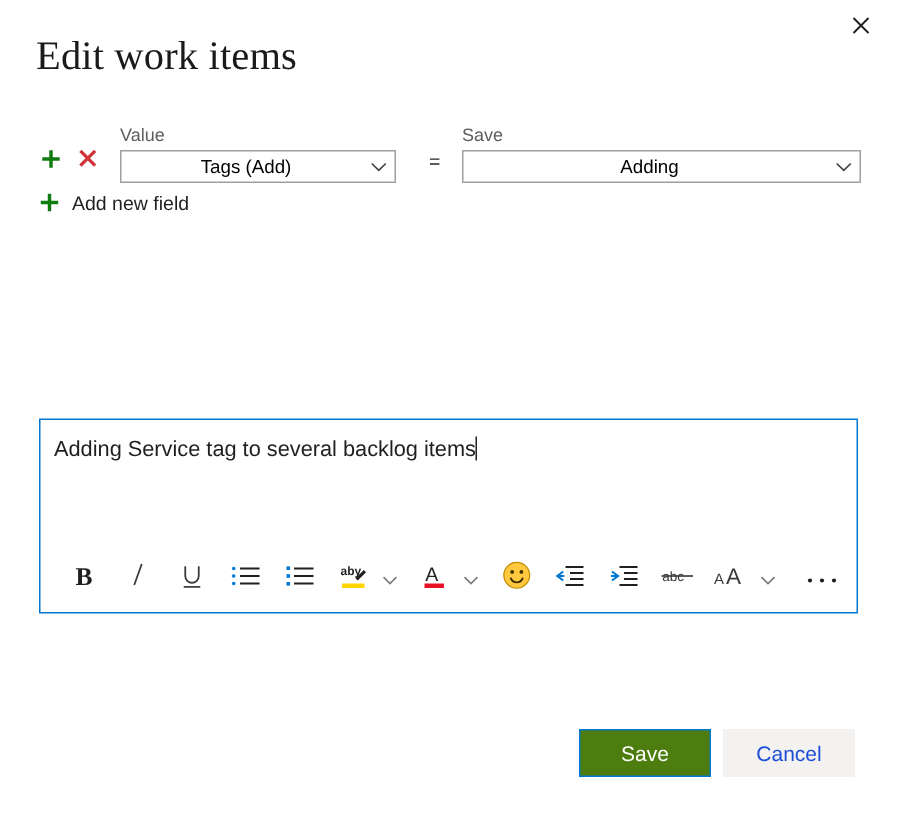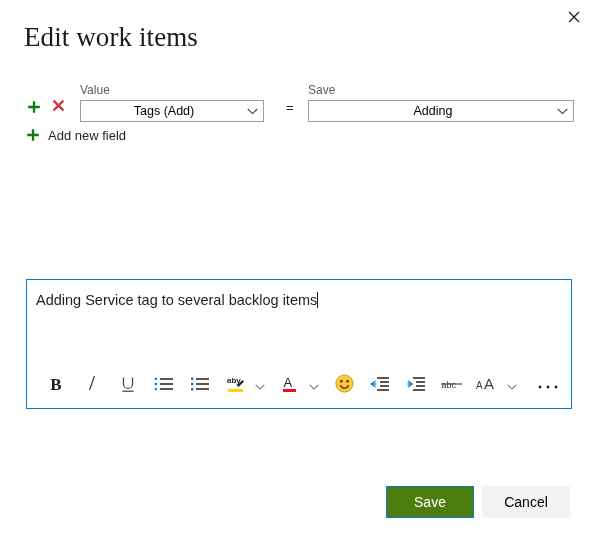--- a/index.html
+++ b/index.html
@@ -233,21 +233,21 @@
     padding: 0 16px;
     box-sizing: border-box;
   }
   .btn-primary {
     background: #4d7c0f;
     color: #ffffff;
     border-color: #0078d4;
   }
   .btn-secondary {
     background: #f3f2f1;
-    color: #000000;
+    color: #1d4ed8;
     border-color: #f3f2f1;
   }
 </style>
 </head>
 <body>
 
 <button class="close-btn" title="Close">
   <span>
     <svg width="12" height="12" viewBox="0 0 12 12" aria-hidden="true">
       <path d="M1 1 L11 11 M11 1 L1 11" stroke="#201f1e" stroke-width="1.3" fill="none"></path>

